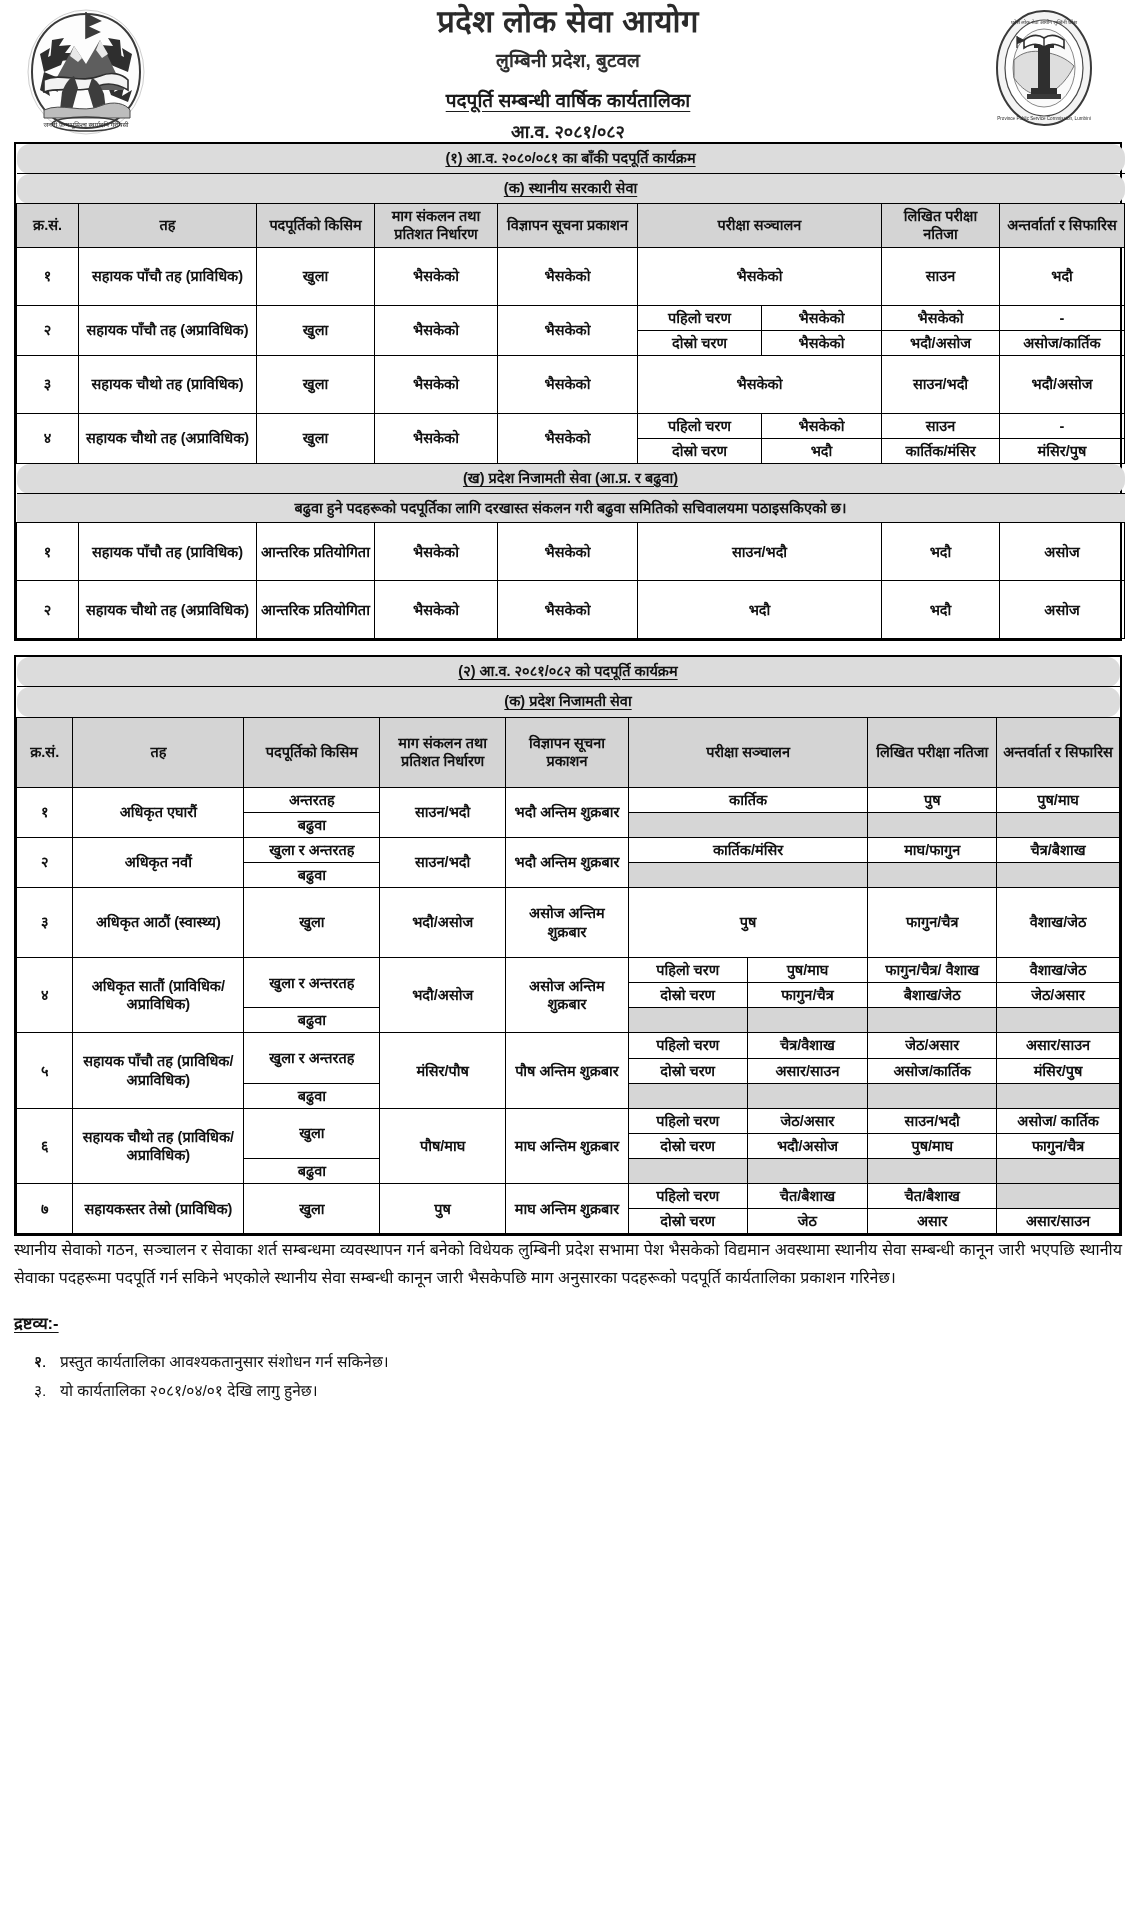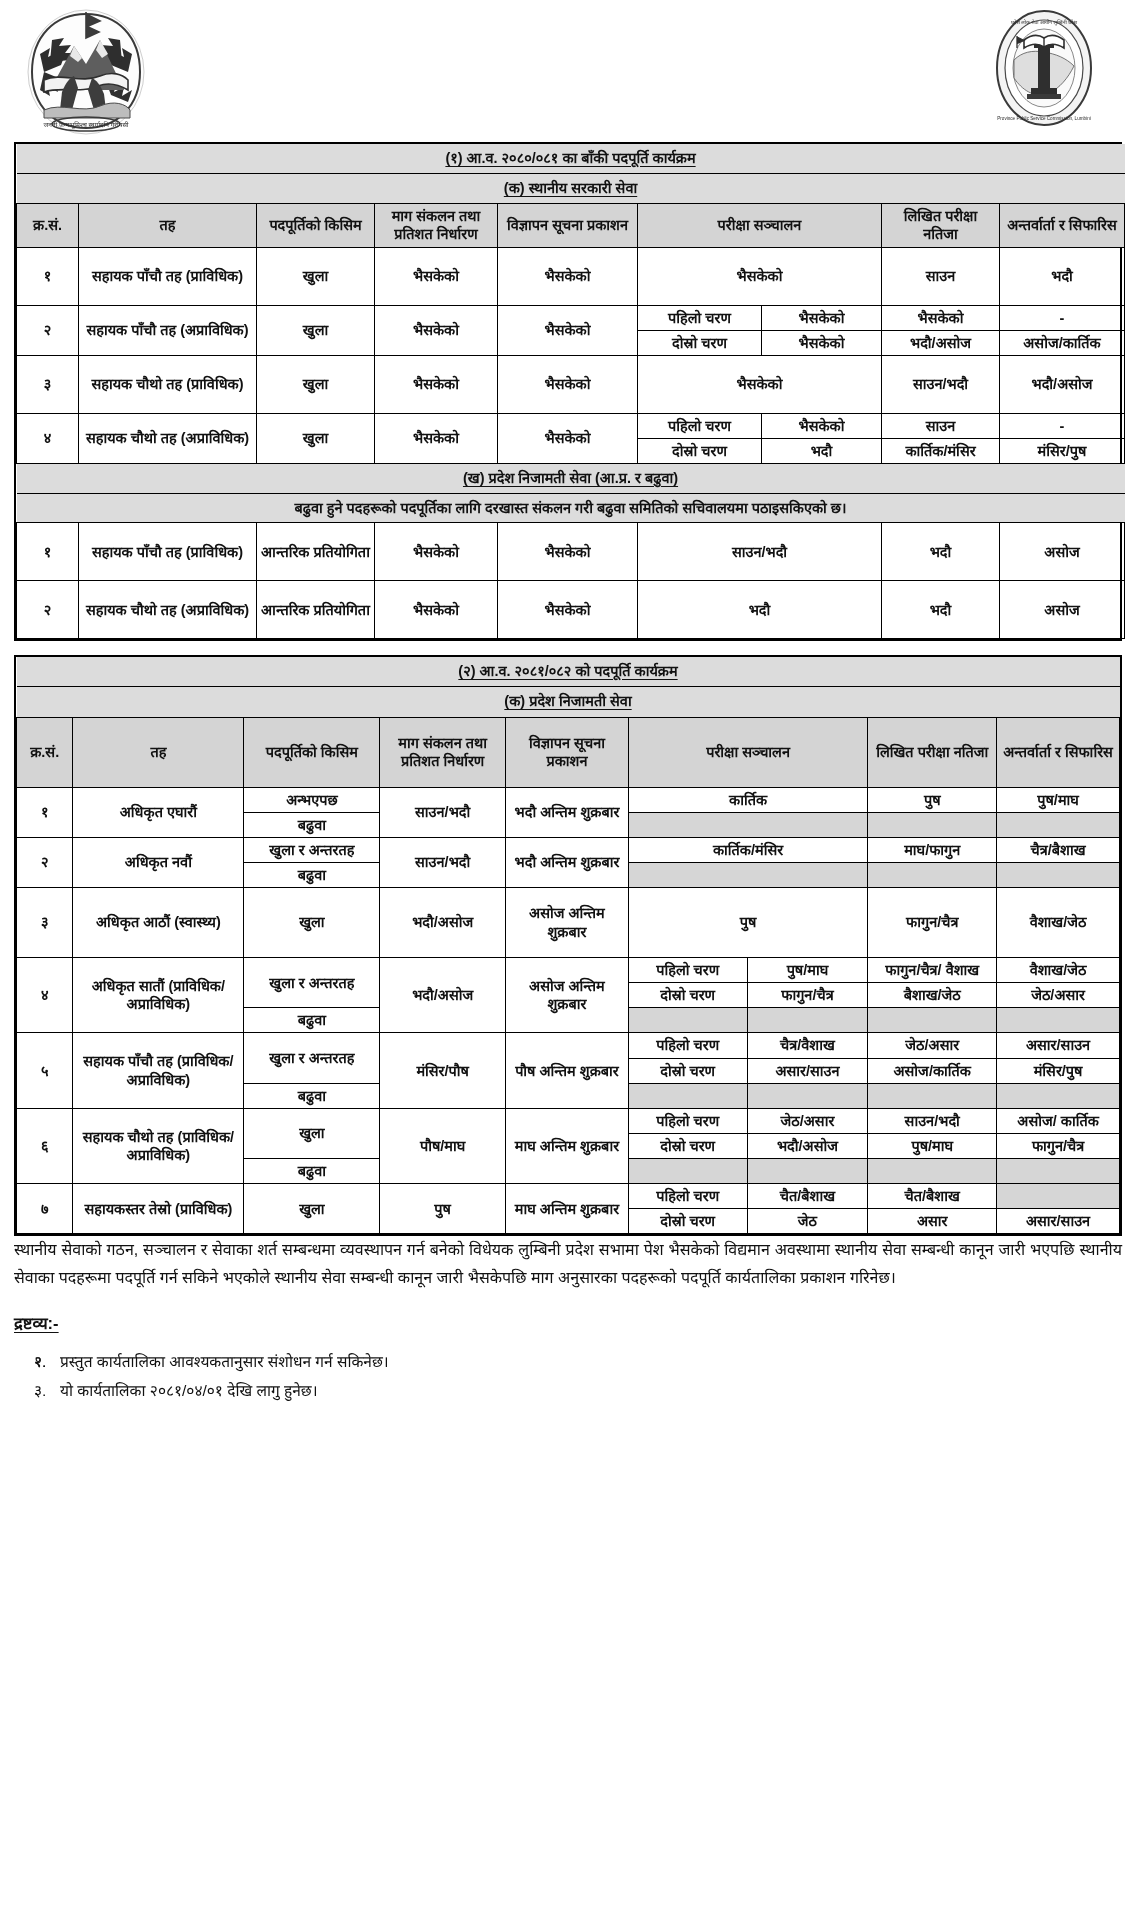--- a/index.html
+++ b/index.html
@@ -80,20 +80,21 @@
     line-height: 1.25;
     font-weight: 600;
     color: #111;
   }
   .band {
     background: #dcdcdc;
     text-align: left;
     font-weight: 700;
     font-size: 16.5px;
     padding: 5px 8px 6px 8px !important;
+    border-radius: 13px;
   }
   .band span.u { text-decoration: underline; text-underline-offset: 3px; }
   .band-note {
     background: #dcdcdc;
     text-align: left;
     font-weight: 600;
     font-size: 15px;
     padding: 5px 22px !important;
   }
   .shaded { background: #d6d6d6; }
@@ -173,20 +174,26 @@
 
         <path d="M40 86 c4 -10 8 -14 12 -16 l4 12 -6 22 -12 0 z" fill="#3d3d3d"></path>
         <path d="M82 88 c-4 -10 -8 -14 -12 -16 l-4 12 6 20 12 0 z" fill="#3d3d3d"></path>
 
         <path d="M22 104 C40 96 60 108 78 100 C92 94 104 98 108 104 L108 112 L22 112 Z" fill="#bdbdbd" stroke="#4a4a4a" stroke-width="1"></path>
         <ellipse cx="64" cy="118" rx="34" ry="7" fill="none" stroke="#3a3a3a" stroke-width="1.4"></ellipse>
         <text x="64" y="121" text-anchor="middle" font-size="6.5" fill="#2b2b2b" font-family="Liberation Sans, sans-serif">जननी जन्मभूमिश्च स्वर्गादपि गरीयसी</text>
       </svg>
     </div>
 
+    <div class="header-center">
+      <div class="org-title">प्रदेश लोक सेवा आयोग</div>
+      <div class="org-sub">लुम्बिनी प्रदेश, बुटवल</div>
+      <div class="doc-title">पदपूर्ति सम्बन्धी वार्षिक कार्यतालिका</div>
+      <div class="doc-fy">आ.व. २०८१/०८२</div>
+    </div>
 
     <div class="logo-right">
       <svg viewBox="0 0 120 120" width="120" height="120" aria-hidden="true">
         <ellipse cx="60" cy="60" rx="47" ry="57" fill="#f4f4f4" stroke="#3a3a3a" stroke-width="2"></ellipse>
         <ellipse cx="60" cy="60" rx="39" ry="48" fill="#ffffff" stroke="#4a4a4a" stroke-width="1.2"></ellipse>
         <ellipse cx="60" cy="60" rx="31" ry="39" fill="#fafafa" stroke="#6a6a6a" stroke-width="0.8"></ellipse>
 
         <path d="M30 52 C38 44 48 42 60 44 C72 46 82 50 90 58 C84 70 76 80 64 86 C50 90 38 82 30 70 Z" fill="#dedede" stroke="#555" stroke-width="0.8"></path>
 
         <rect x="54" y="38" width="12" height="42" fill="#2f2f2f"></rect>
@@ -367,21 +374,21 @@
           <td style="background:#d4d4d4">माग संकलन तथा प्रतिशत निर्धारण</td>
           <td style="background:#d4d4d4">विज्ञापन सूचना प्रकाशन</td>
           <td style="background:#d4d4d4" colspan="2">परीक्षा सञ्चालन</td>
           <td style="background:#d4d4d4">लिखित परीक्षा नतिजा</td>
           <td style="background:#d4d4d4">अन्तर्वार्ता र सिफारिस</td>
         </tr>
 
         <tr>
           <td rowspan="2" style="height:38px">१</td>
           <td rowspan="2">अधिकृत एघारौं</td>
-          <td>अन्भएपछ</td>
+          <td>अन्तरतह</td>
           <td rowspan="2">साउन/भदौ</td>
           <td rowspan="2">भदौ अन्तिम शुक्रबार</td>
           <td colspan="2">कार्तिक</td>
           <td>पुष</td>
           <td>पुष/माघ</td>
         </tr>
         <tr>
           <td>बढुवा</td>
           <td class="shaded" colspan="2"></td>
           <td class="shaded"></td>

